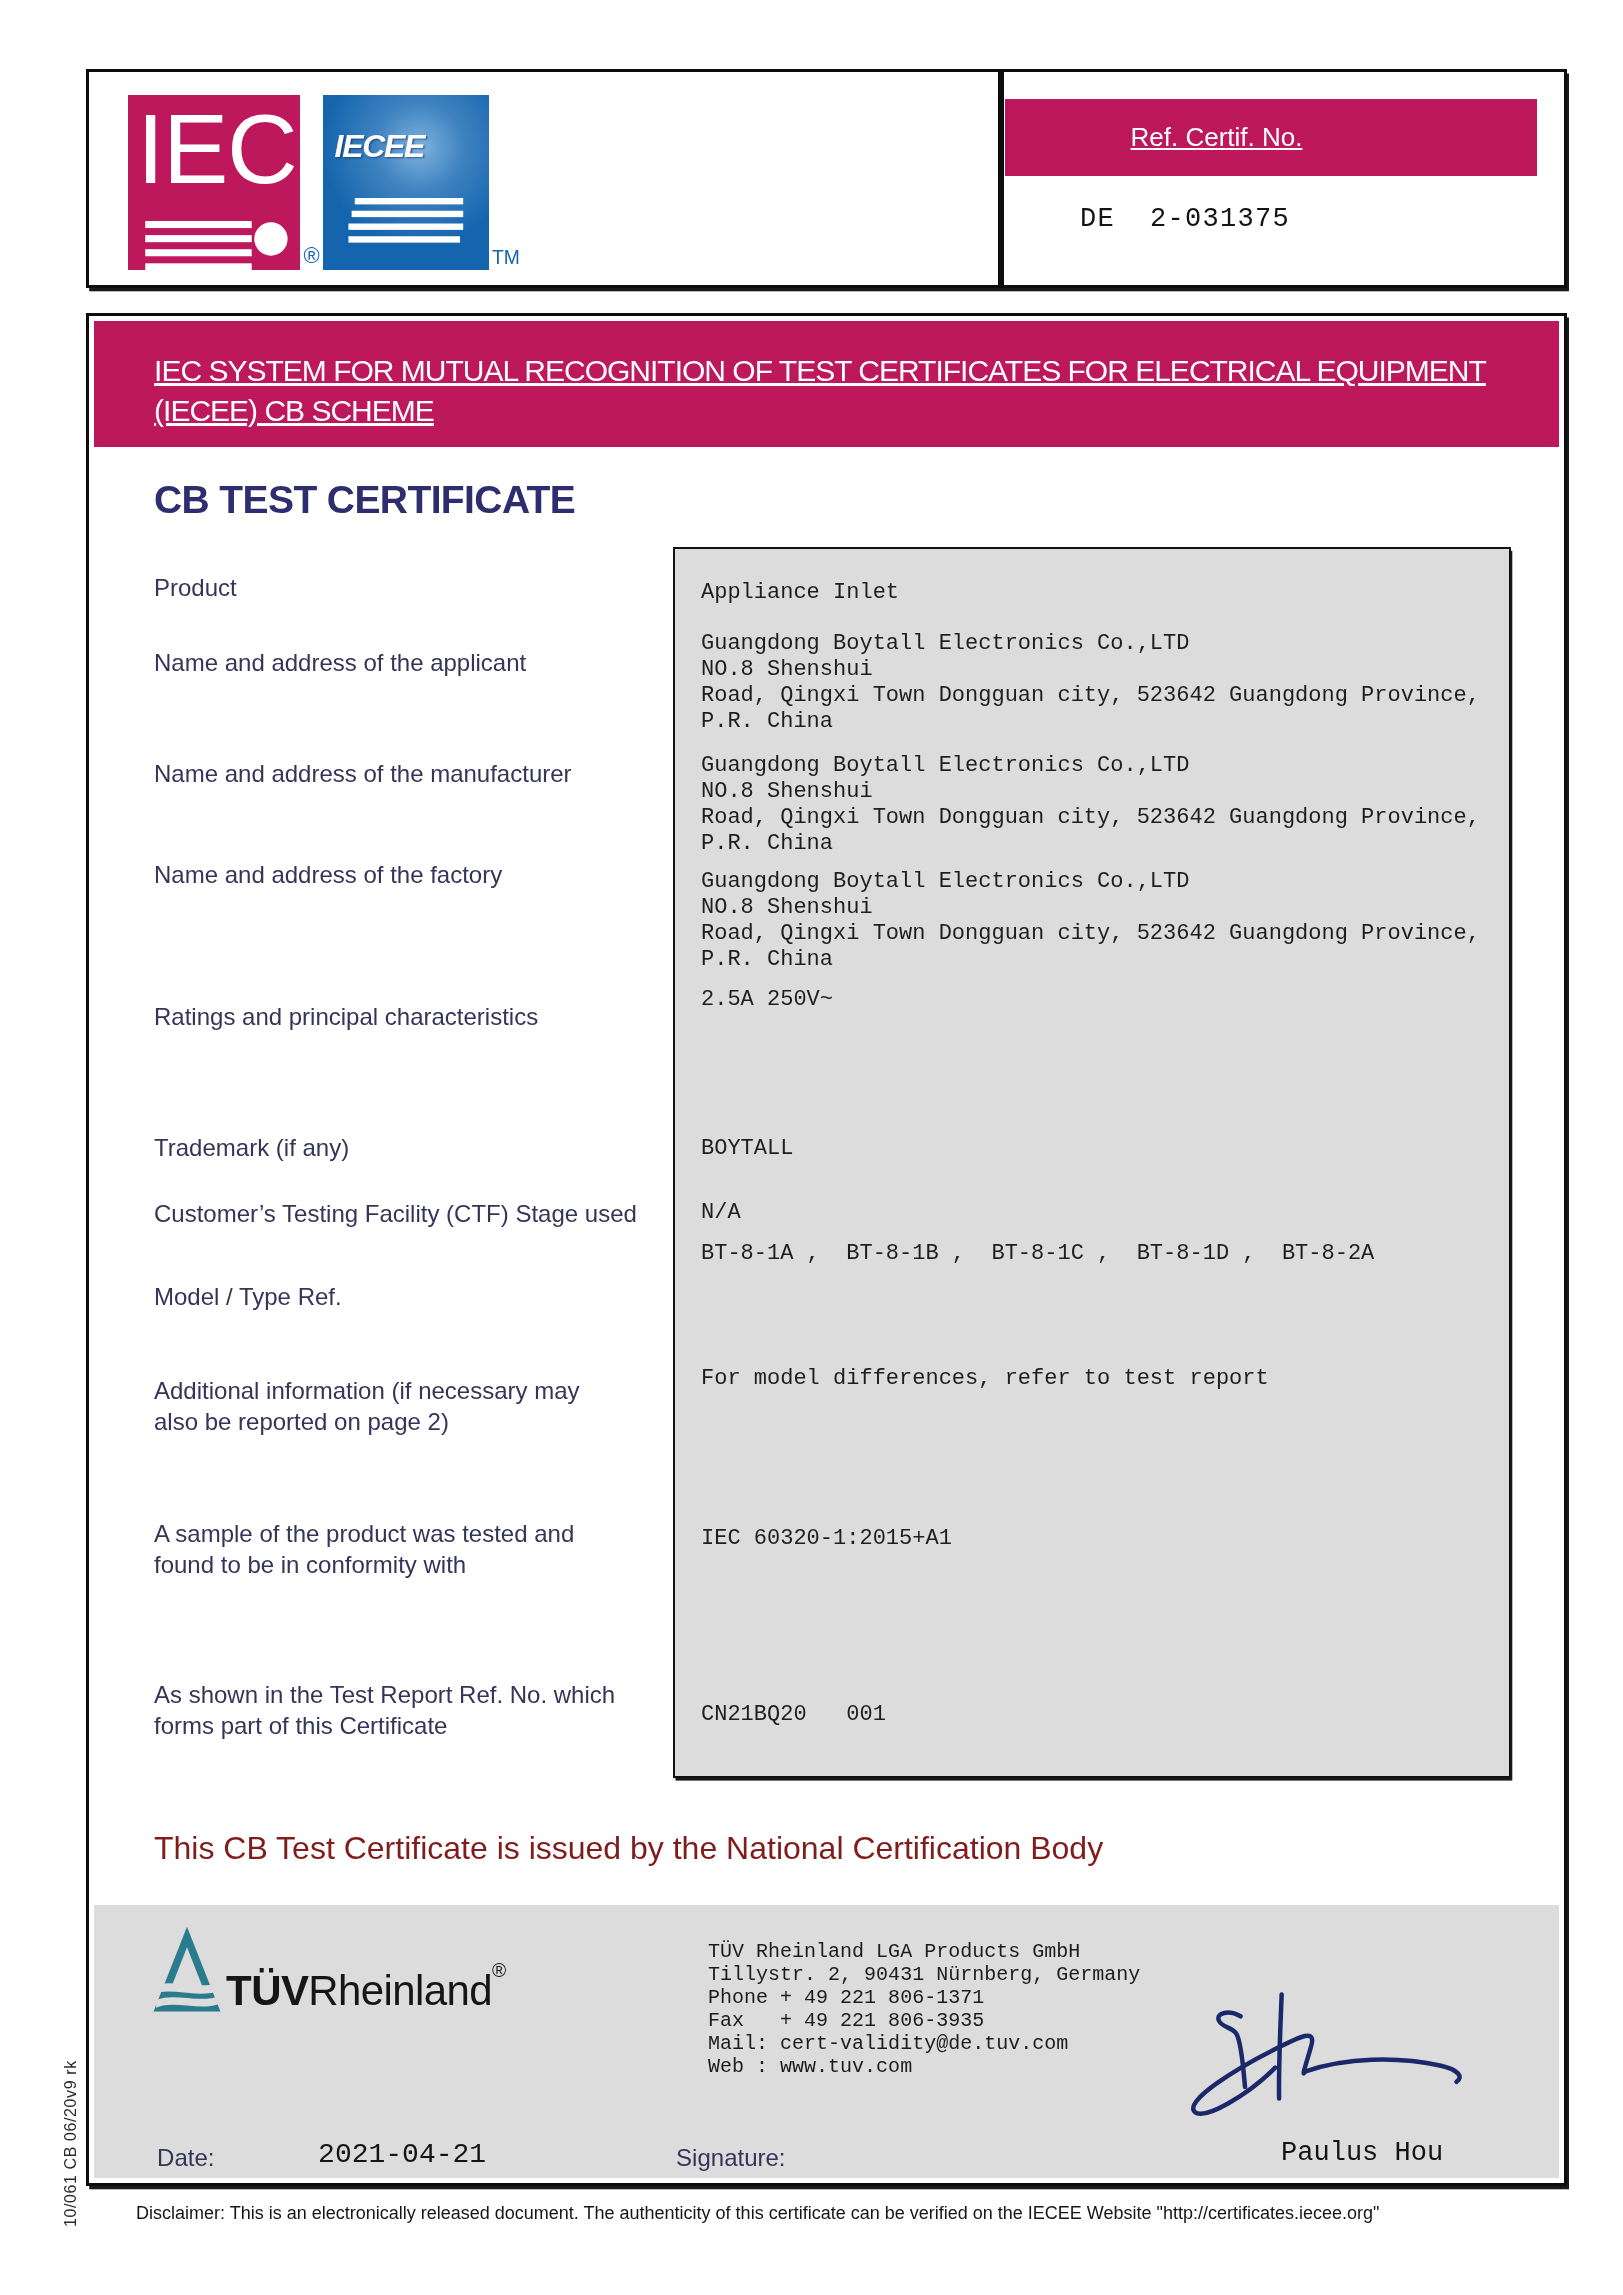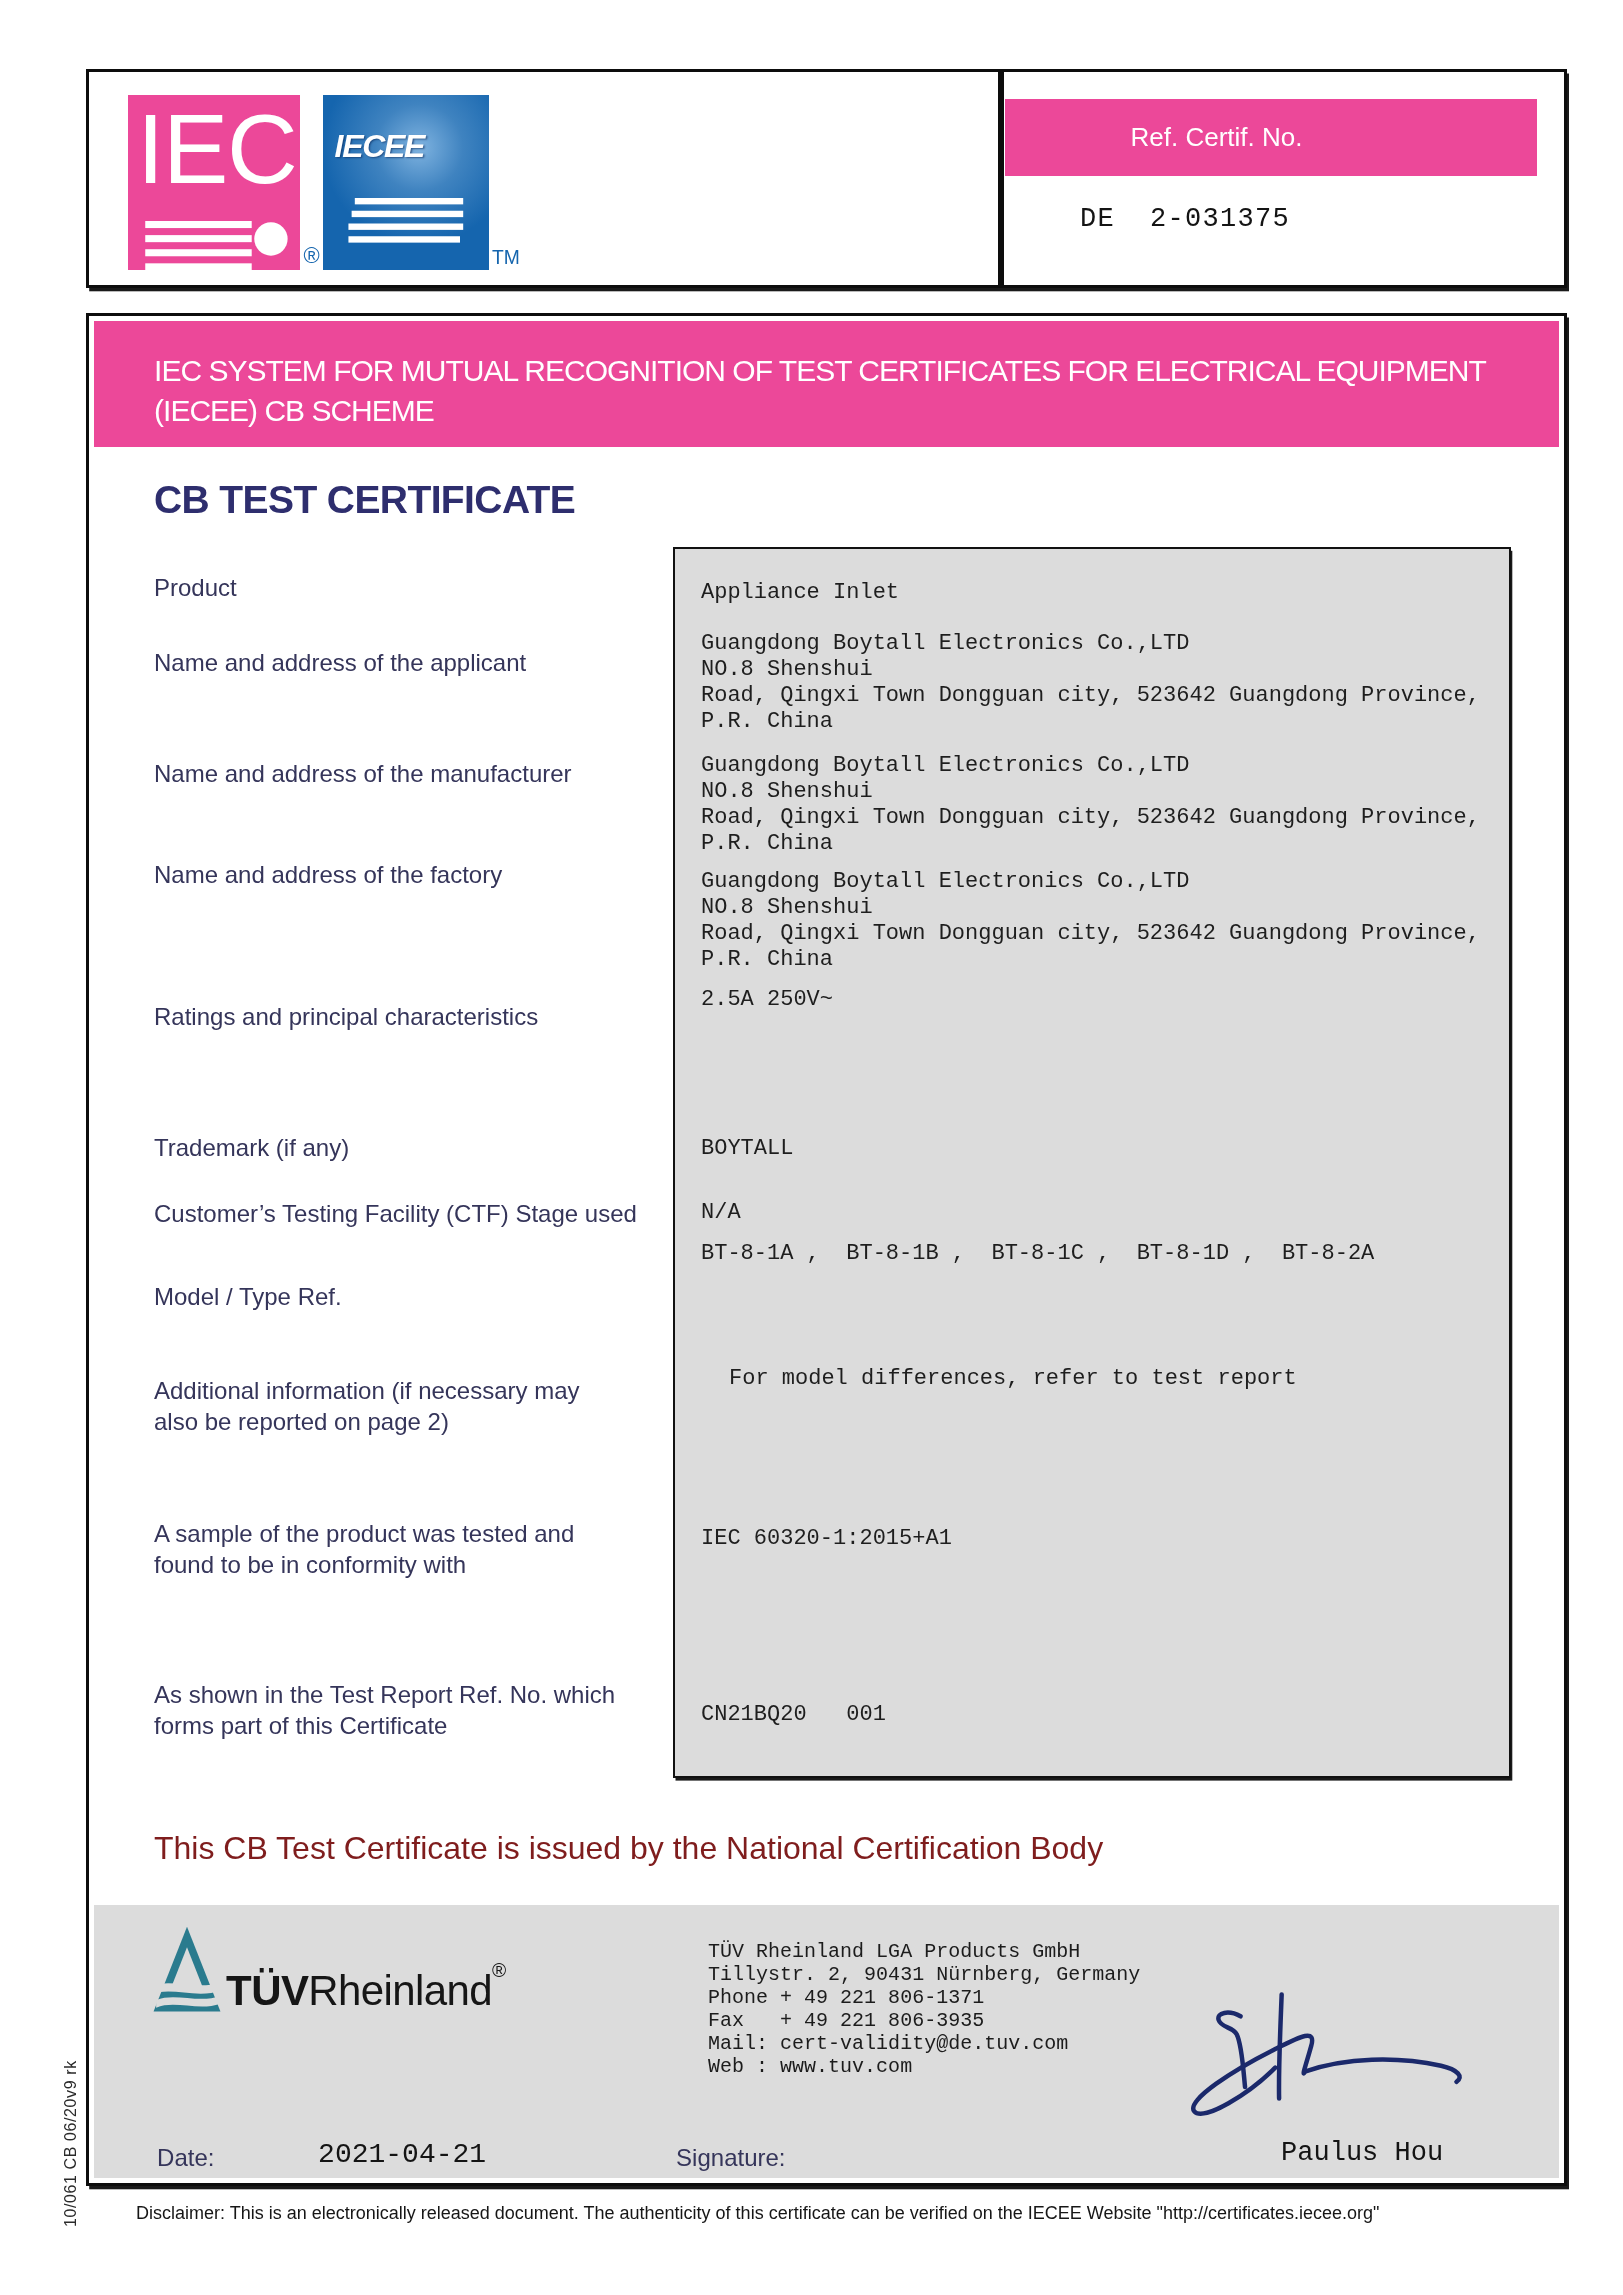--- a/index.html
+++ b/index.html
@@ -1,21 +1,21 @@
 <!DOCTYPE html>
 <html style="font-size:10.3px"><head>
 <meta charset="utf-8">
 <style>
   html,body{margin:0;padding:0;background:#ffffff;}
   .page{
     position:relative;width:1623px;height:2295px;background:#ffffff;
     font-family:"Liberation Sans","DejaVu Sans",sans-serif;overflow:hidden;
   }
   .box{position:absolute;background:#fff;border:3.9px solid #0d0d0d;box-shadow:2.6px 3.9px 0 -0.6px #1a1a1a;}
-  .blue{background:#ec4899;}
+  .blue{background:#be185d;text-decoration:underline;}
   .mono{font-family:"Liberation Mono","DejaVu Sans Mono",monospace;}
   
   .iec-square{position:absolute;left:39px;top:22.5px;width:172px;height:175px;}
   .iec-word{position:absolute;left:9px;top:5.1px;color:#fff;font-size:98px;font-weight:500;letter-spacing:-1.3px;line-height:1;}
   .white-strip{position:absolute;left:212px;top:22.5px;width:22px;height:175px;background:#fff;}
   .reg-mark{position:absolute;left:207px;top:171px;width:31px;text-align:center;color:#1565ae;font-size:22px;}
   .iecee-square{position:absolute;left:234px;top:22.5px;width:166px;height:175px;background:#1565ae;
     background:radial-gradient(circle at 58% 30%, #7fb3e0 0%, #3f83c0 28%, #1565ae 62%);}
   .iecee-word{position:absolute;left:11.6px;top:33px;color:#fff;font-size:32px;font-weight:700;font-style:italic;letter-spacing:-1.3px;text-shadow:1.3px 1.3px 1.9px rgba(10,40,90,.6);}
   .tm-mark{position:absolute;left:403px;top:175px;color:#1565ae;font-size:19.3px;font-weight:400;}
@@ -107,21 +107,21 @@
 Road, Qingxi Town Dongguan city, 523642 Guangdong Province,
 P.R. China</div>
       <div class="fval" style="top:320px;">Guangdong Boytall Electronics Co.,LTD
 NO.8 Shenshui
 Road, Qingxi Town Dongguan city, 523642 Guangdong Province,
 P.R. China</div>
       <div class="fval" style="top:438px;">2.5A 250V~</div>
       <div class="fval" style="top:587px;">BOYTALL</div>
       <div class="fval" style="top:651px;">N/A</div>
       <div class="fval" style="top:692px;">BT-8-1A ,  BT-8-1B ,  BT-8-1C ,  BT-8-1D ,  BT-8-2A</div>
-      <div class="fval" style="top:817px;margin-left:28px;">For model differences, refer to test report</div>
+      <div class="fval" style="top:817px;">For model differences, refer to test report</div>
       <div class="fval" style="top:977px;">IEC 60320-1:2015+A1</div>
       <div class="fval" style="top:1153px;">CN21BQ20   001</div>
     </div>
 
     <div class="flabel" style="top:256px;">Product</div>
     <div class="flabel" style="top:331px;">Name and address of the applicant</div>
     <div class="flabel" style="top:442px;">Name and address of the manufacturer</div>
     <div class="flabel" style="top:543px;">Name and address of the factory</div>
     <div class="flabel" style="top:685px;">Ratings and principal characteristics</div>
     <div class="flabel" style="top:816px;">Trademark (if any)</div>

